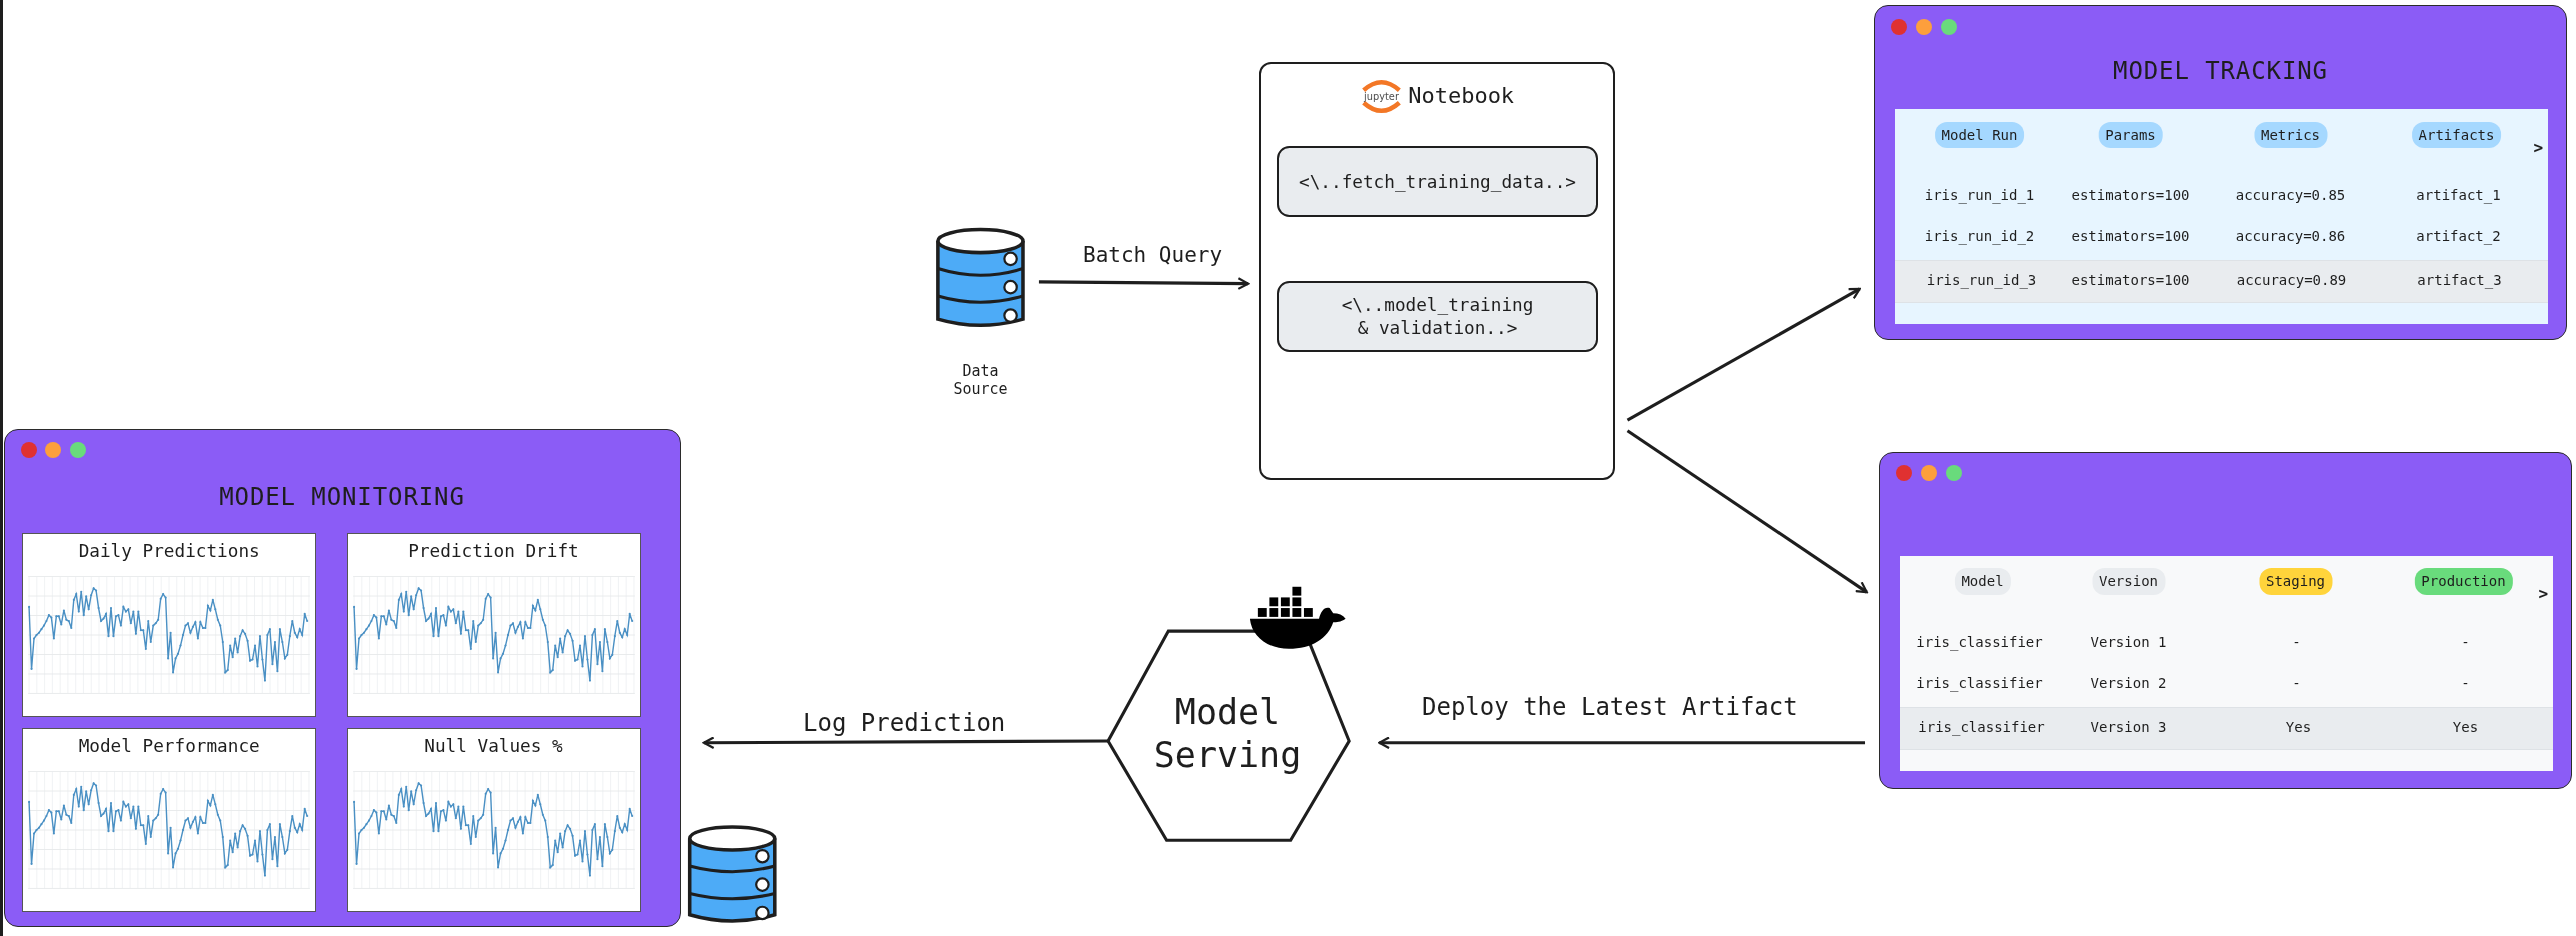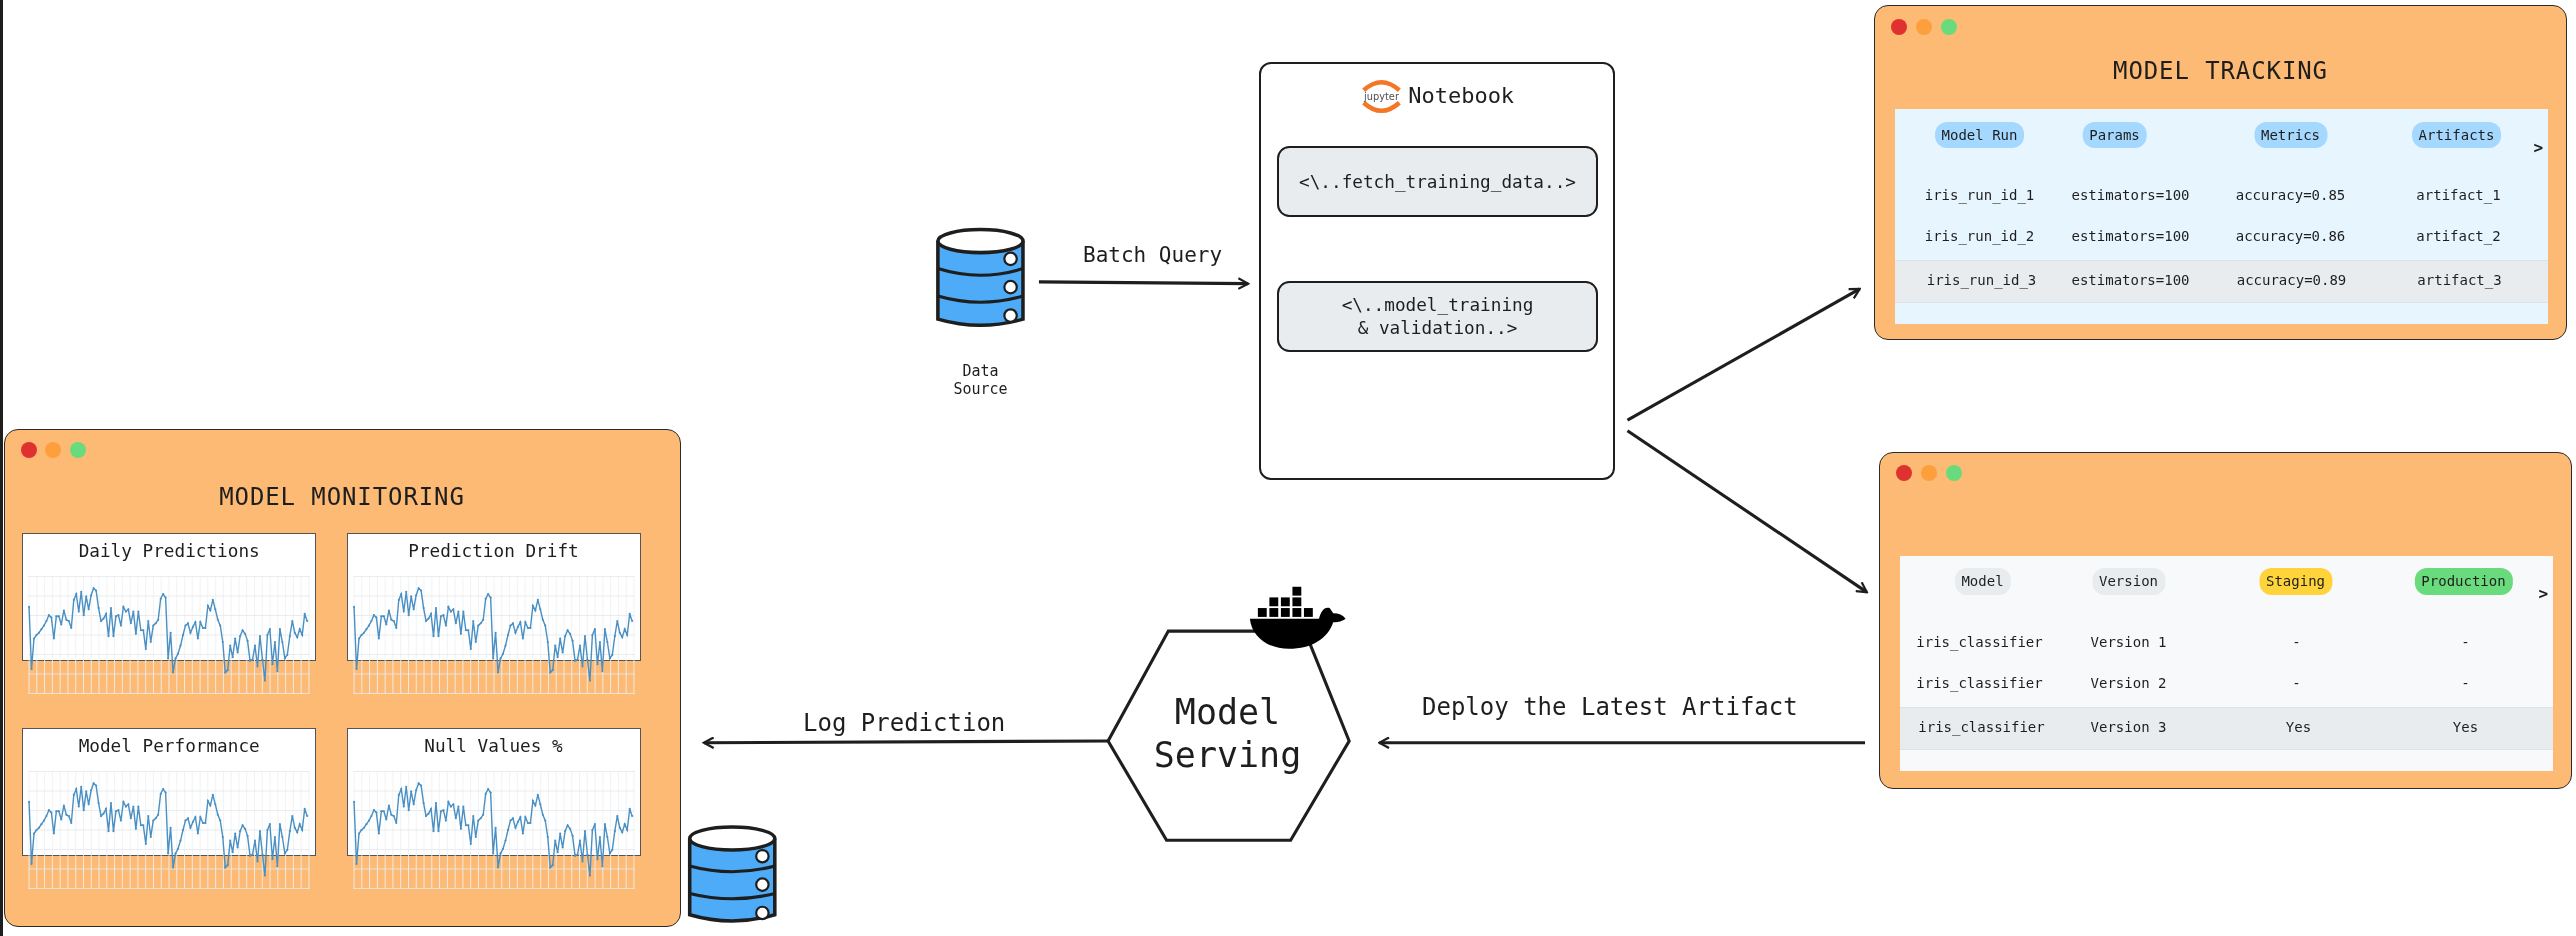--- a/index.html
+++ b/index.html
@@ -1,19 +1,19 @@
 <!DOCTYPE html>
 <html style="font-size:14px"><head>
 <meta charset="utf-8">
 <style>
   html, body { margin:0; padding:0; background:#ffffff; }
   body { width:2576px; height:936px; position:relative; overflow:hidden;
          font-family:"DejaVu Sans Mono","Liberation Mono",monospace; color:#1e1e1e; }
   .edge-left { position:absolute; left:0; top:0; width:2.7px; height:936px; background:#1e1e1e; }
-  .win { position:absolute; background:#fdba74; border:1.8px solid #2b2b2b; border-radius:14px; box-sizing:border-box; }
+  .win { position:absolute; background:#8b5cf6; border:1.8px solid #2b2b2b; border-radius:14px; box-sizing:border-box; }
   .dots { position:absolute; left:16px; top:12.4px; display:flex; gap:8.9px; }
   .dot { width:16px; height:16px; border-radius:50%; }
   .dot.r { background:#e03131; } .dot.y { background:#fd9f3c; } .dot.g { background:#69db7c; }
   .win-title { position:absolute; left:0; right:0; text-align:center; font-size:24px; letter-spacing:0.9px; }
 
   
   #tracking { left:1874px; top:5.3px; width:693px; height:335px; }
   #tracking .win-title { top:51px; }
   .tbl { position:absolute; left:19.5px; right:17.7px; top:103px; height:215px; }
   #tracking .tbl { background:#e7f5ff; }
@@ -29,21 +29,21 @@
   
   #registry { left:1879px; top:452px; width:693px; height:337px; }
   #registry .win-title { top:51px; }
   #registry .pill.grey { background:#e9ecef; }
   #registry .pill.yellow { background:#ffd43b; }
   #registry .pill.green { background:#69db7c; }
 
   
   #monitoring { left:3.5px; top:429px; width:677px; height:498px; }
   #monitoring .win-title { top:53px; }
-  .chartbox { position:absolute; width:294px; height:128px; border:1.3px solid #555; background:#fff; box-sizing:border-box; }
+  .chartbox { position:absolute; width:294px; height:184px; border:1.3px solid #555; background:#fff; box-sizing:border-box; }
   .chartbox .ct { position:absolute; top:7px; left:0; right:0; text-align:center; font-size:17.7px; }
   .chartbox svg { position:absolute; left:5.3px; top:39px; }
 
   
   #notebook { position:absolute; left:1259px; top:62px; width:356px; height:418px; border:2.2px solid #1e1e1e; border-radius:12px; box-sizing:border-box; background:#fff; }
   .nb-head { position:absolute; top:12.4px; left:0; right:0; text-align:center; font-size:22px; }
   .jlogo { display:inline-block; vertical-align:middle; margin-right:5.3px; }
   .step { position:absolute; left:16px; width:321px; background:#e9ecef; border:2.2px solid #1e1e1e; border-radius:12.4px; box-sizing:border-box; text-align:center; font-size:17.7px; display:flex; align-items:center; justify-content:center; }
 
   .label { position:absolute; font-size:21px; white-space:nowrap; }
@@ -139,21 +139,21 @@
 <div class="win" id="tracking">
   <div class="dots">
     <div class="dot r"></div>
     <div class="dot y"></div>
     <div class="dot g"></div>
   </div>
   <div class="win-title">MODEL TRACKING</div>
   <div class="tbl">
     <div class="hdr">
       <div class="pill" style="left:85px">Model Run</div>
-      <div class="pill" style="left:220px">Params</div>
+      <div class="pill" style="left:236px">Params</div>
       <div class="pill" style="left:396px">Metrics</div>
       <div class="pill" style="left:562px">Artifacts</div>
       <div class="chev">&gt;</div>
     </div>
     <div class="row" style="top:67px">
       <div class="cell" style="left:85px">iris_run_id_1</div>
       <div class="cell" style="left:236px">estimators=100</div>
       <div class="cell" style="left:396px">accuracy=0.85</div>
       <div class="cell" style="left:564px">artifact_1</div>
     </div>

